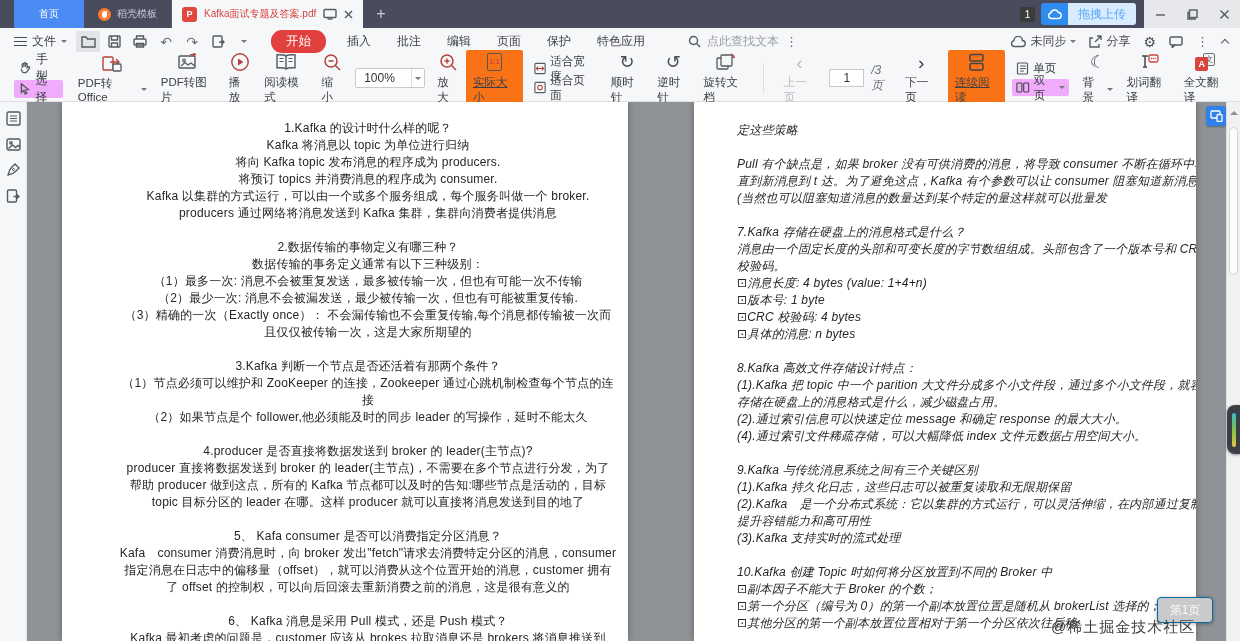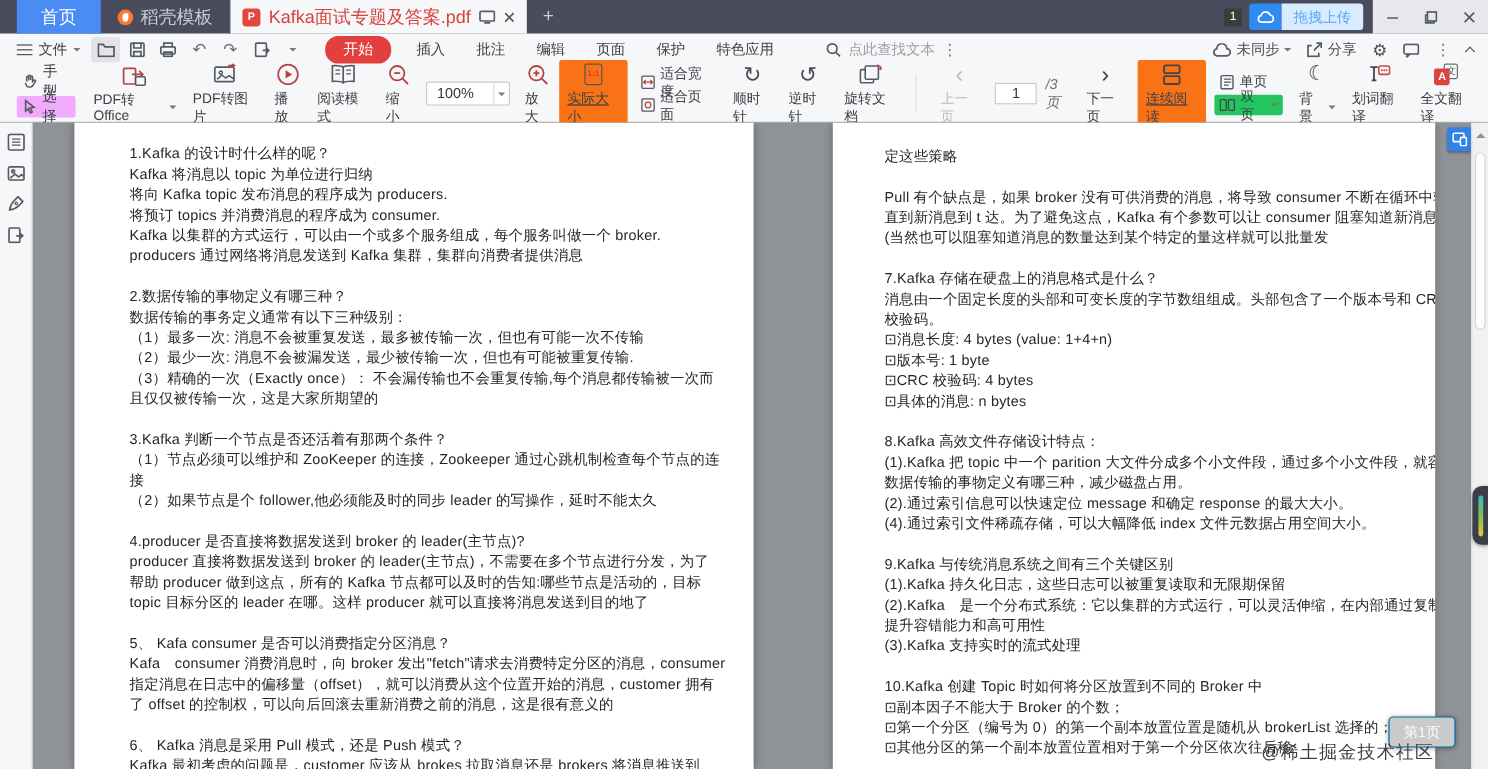--- a/index.html
+++ b/index.html
@@ -1,21 +1,21 @@
 <!DOCTYPE html>
 <html><head>
 <meta charset="utf-8">
 <style>
   * { margin:0; padding:0; box-sizing:border-box; }
   html,body { width:1240px; height:641px; overflow:hidden; }
   body { font-family:"Liberation Sans","DejaVu Sans",sans-serif; position:relative; background:#8f9296; }
 
   
   .tabbar { height:28px; background:#484c5c; display:flex; align-items:stretch; }
-  .tab { display:flex; align-items:center; font-size:15px; }
+  .tab { display:flex; align-items:center; font-size:10px; }
   .tab-home { background:#4b8bf4; color:#fff; width:70px; justify-content:center; margin-left:14px; }
   .tab-template { color:#c9ccd6; padding:0 14px; gap:6px; border-right:1px solid #555968; }
   .flame { width:13px; height:13px; background:#ff7a2f; border-radius:50%; position:relative; display:inline-block; }
   .flame::after { content:""; position:absolute; left:4px; top:3px; width:5px; height:7px; background:#fff; border-radius:50% 0 50% 50%; }
   .tab-doc { background:#f6f7f8; color:#d5443f; padding:0 10px; gap:7px; }
   .pdficon { width:15px; height:15px; background:#e2463f; border-radius:3px; color:#fff; font-size:9px; font-weight:bold; display:flex; align-items:center; justify-content:center; }
   .pdficon::after { content:"P"; }
   .tab-add { color:#c9ccd6; font-size:16px; padding:0 13px; display:flex; align-items:center; }
   .tb-right { margin-left:auto; display:flex; align-items:center; }
   .badge { background:#3c3c3c; color:#fff; font-size:10px; min-width:15px; height:15px; display:flex; align-items:center; justify-content:center; border-radius:2px; margin-right:6px; }
@@ -48,21 +48,21 @@
   .trow { display:flex; align-items:center; gap:5px; font-size:12px; color:#3d4045; padding:0 5px; border-radius:2px; height:18px; }
   .trow.active { background:#f0abfc; }
   .rbtn { display:flex; flex-direction:column; align-items:center; justify-content:center; gap:2px; font-size:11.5px; color:#3d4045; padding:2px 7px; border-radius:2px; }
   .rbtn.active { background:#f97316;text-decoration:underline; }
   .rbtn .ic { height:21px; display:flex; align-items:center; justify-content:center; }
   .lblrow { display:flex; align-items:center; gap:3px; }
   .combo { width:74px; height:20px; background:#fff; border:1px solid #c8cacd; border-radius:2px; display:flex; align-items:center; font-size:12px; color:#333; padding-left:8px; margin:0 5px; }
   .combo .cend { margin-left:auto; border-left:1px solid #dcdddf; align-self:stretch; display:flex; align-items:center; padding:0 3px; }
   .stack { display:flex; flex-direction:column; gap:2px; margin:0 7px; }
   .srow { display:flex; align-items:center; gap:4px; font-size:11.5px; color:#3d4045; padding:1px 4px; border-radius:2px; height:17px; }
-  .srow.active { background:#22c55e; }
+  .srow.active { background:#f0abfc; }
   .vsep { width:1px; height:30px; background:#dcdddf; margin:0 9px; }
   .pagenav { display:flex; align-items:center; gap:7px; margin:0 4px; }
   .chev { font-size:19px; line-height:1; color:#3d4045; }
   .chev.dis, .navlbl.dis { color:#b9bbbe; }
   .navlbl { font-size:11.5px; color:#3d4045; }
   .pginput { width:38px; height:18px; background:#fff; border:1px solid #c8cacd; text-align:center; font-size:12px; line-height:17px; color:#333; }
   .pgtotal { font-size:12px; color:#6e7176;font-style:italic; }
   .gly { font-size:18px; line-height:1; color:#4a4d52; }
   .moon { font-size:17px; color:#4a4d52; }
 
@@ -74,22 +74,22 @@
   .ic-trans { position:relative; width:20px; height:18px; }
   .ic-trans .b1 { position:absolute; left:8px; top:0; width:12px; height:13px; border:1.3px solid #6b6e73; border-radius:2px; background:#f6f7f8; font-size:8px; color:#555; text-align:center; line-height:12px; }
   .ic-trans .b1::after { content:"文"; }
   .ic-trans .b2 { position:absolute; left:0; top:4px; width:13px; height:14px; background:#d8453f; border-radius:2px; color:#fff; font-size:9px; font-weight:bold; text-align:center; line-height:14px; }
   .ic-trans .b2::after { content:"A"; }
 
   
   .main { position:absolute; top:102px; left:0; right:0; bottom:0; background:#8f9296; overflow:hidden; }
   .lstrip { position:absolute; left:0; top:0; bottom:0; width:27px; background:#f6f7f8; border-right:1px solid #e4e5e7; display:flex; flex-direction:column; align-items:center; padding-top:9px; gap:12px; }
   .page { position:absolute; top:0; bottom:0; background:#fff; box-shadow:0 0 7px rgba(0,0,0,.30); }
-  .pageL { left:62px; width:566px; }
-  .pageR { left:694px; width:502px; }
+  .pageL { left:62px; width:566px;text-align:center; }
+  .pageR { left:694px; width:502px;font-style:italic; }
   .ptext { padding:18px 0 0 46px; }
   .pageR .ptext { padding:20px 0 0 43px; }
   .line { height:17px; line-height:17px; font-size:12px; color:#262626; white-space:nowrap; overflow:hidden; letter-spacing:.2px; }
   .sync-float { position:absolute; left:1206px; top:4px; width:20px; height:20px; background:#2f82e8; border-radius:3px; display:flex; align-items:center; justify-content:center; box-shadow:0 1px 2px rgba(0,0,0,.3); }
   .sbar { position:absolute; right:0; top:0; bottom:0; width:14px; background:#f1f1f2; border-left:1px solid #e0e0e1; }
   .sarrow { width:0; height:0; border:4px solid transparent; border-bottom-color:#8d9094; margin:5px auto 0; }
   .sthumb { position:absolute; left:2px; right:2px; top:25px; height:148px; background:#fdfdfd; border:1px solid #d4d4d6; border-radius:5px; }
   .handle { position:absolute; right:0; top:303px; width:13px; height:49px; background:#3b3e46; border-radius:8px 0 0 8px; display:flex; align-items:center; justify-content:center; box-shadow:0 1px 3px rgba(0,0,0,.4); }
   .handle .strip { width:4px; height:34px; border-radius:2px; background:linear-gradient(#3bb7c9,#7fbf4c,#e8c341); }
   .pind { position:absolute; left:1157px; top:495px; width:56px; height:26px; background:#c9cacc; border:1px solid #0369a1; border-radius:4px; color:#fafafa; font-size:12px; display:flex; align-items:center; justify-content:center; box-shadow:0 1px 4px rgba(0,0,0,.30); }
@@ -508,21 +508,21 @@
         <div class="line">7.Kafka 存储在硬盘上的消息格式是什么？</div>
         <div class="line">消息由一个固定长度的头部和可变长度的字节数组组成。头部包含了一个版本号和 CRC32</div>
         <div class="line">校验码。</div>
         <div class="line">⊡消息长度: 4 bytes (value: 1+4+n)</div>
         <div class="line">⊡版本号: 1 byte</div>
         <div class="line">⊡CRC 校验码: 4 bytes</div>
         <div class="line">⊡具体的消息: n bytes</div>
         <div class="line"></div>
         <div class="line">8.Kafka 高效文件存储设计特点：</div>
         <div class="line">(1).Kafka 把 topic 中一个 parition 大文件分成多个小文件段，通过多个小文件段，就容易定</div>
-        <div class="line">数据传输的事物定义有哪三种，减少磁盘占用。</div>
+        <div class="line">存储在硬盘上的消息格式是什么，减少磁盘占用。</div>
         <div class="line">(2).通过索引信息可以快速定位 message 和确定 response 的最大大小。</div>
         <div class="line">(4).通过索引文件稀疏存储，可以大幅降低 index 文件元数据占用空间大小。</div>
         <div class="line"></div>
         <div class="line">9.Kafka 与传统消息系统之间有三个关键区别</div>
         <div class="line">(1).Kafka 持久化日志，这些日志可以被重复读取和无限期保留</div>
         <div class="line">(2).Kafka　是一个分布式系统：它以集群的方式运行，可以灵活伸缩，在内部通过复制数据</div>
         <div class="line">提升容错能力和高可用性</div>
         <div class="line">(3).Kafka 支持实时的流式处理</div>
         <div class="line"></div>
         <div class="line">10.Kafka 创建 Topic 时如何将分区放置到不同的 Broker 中</div>

